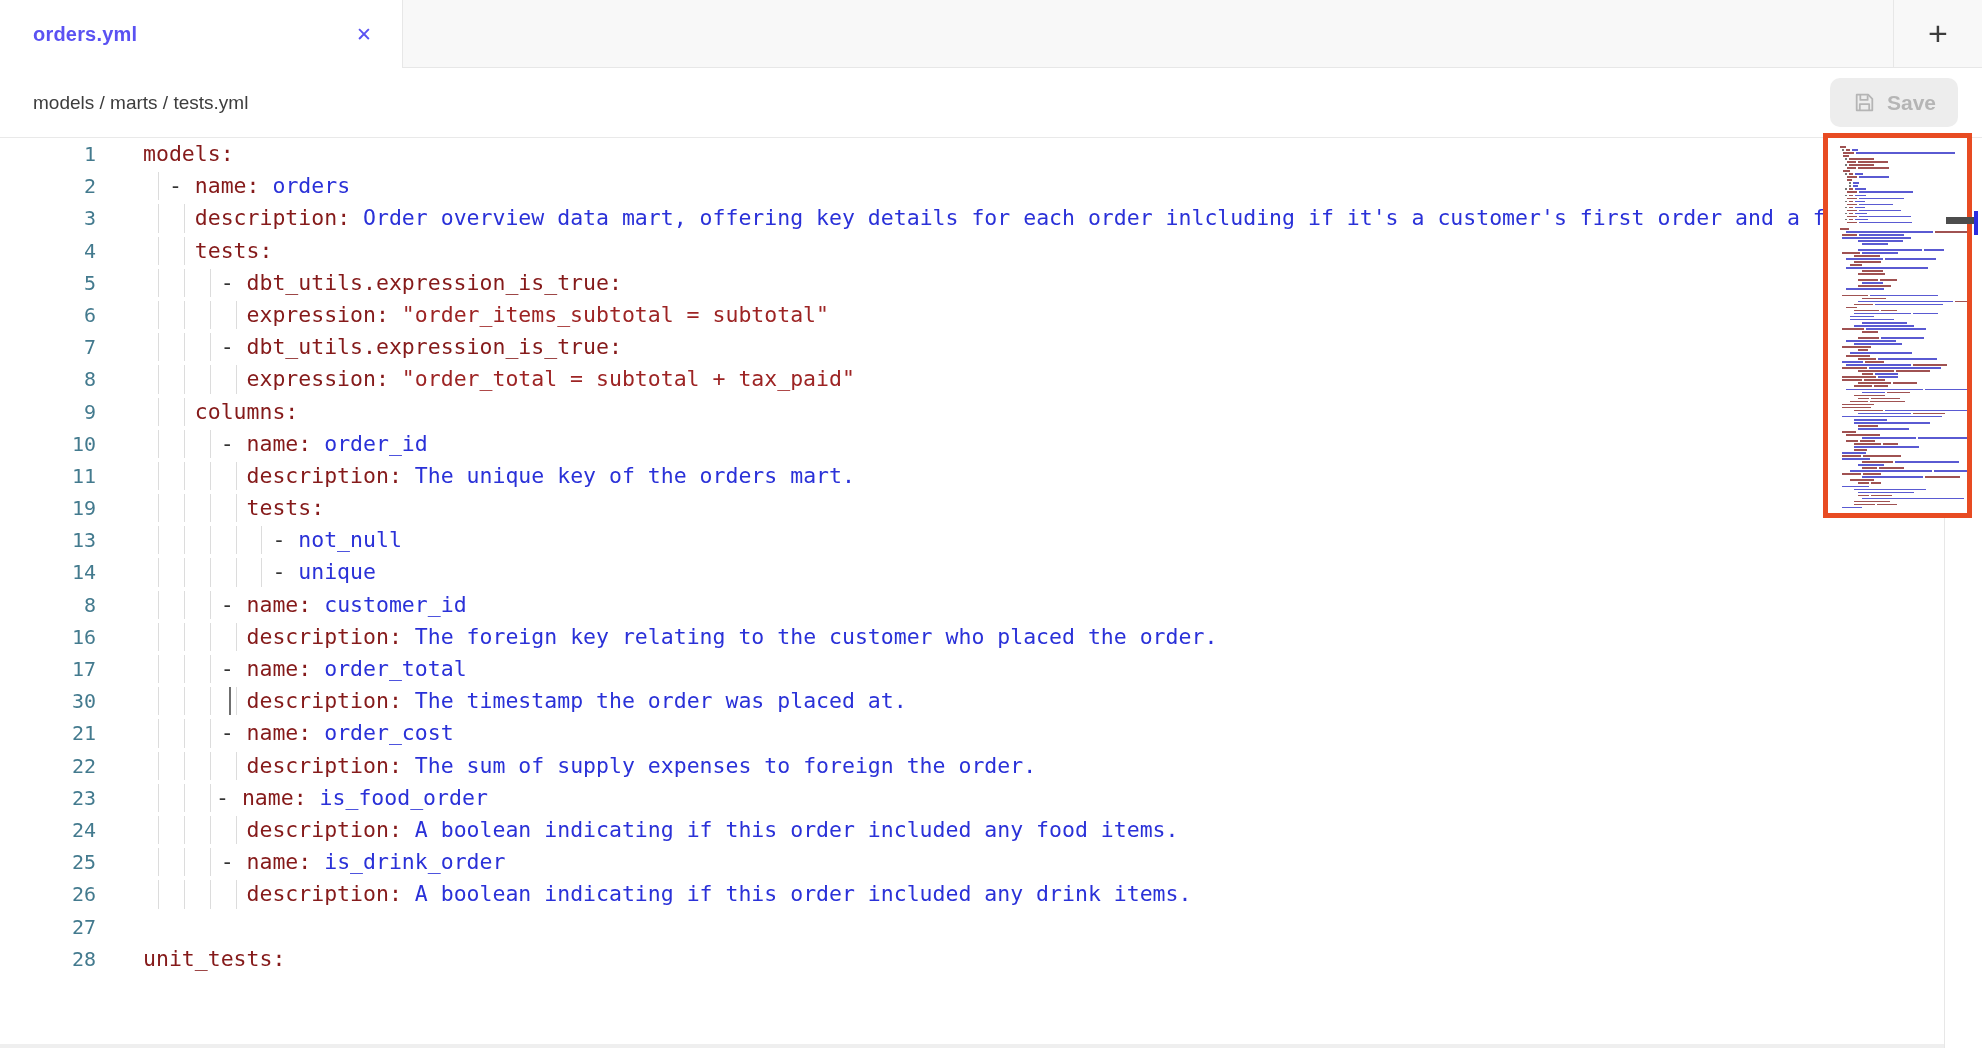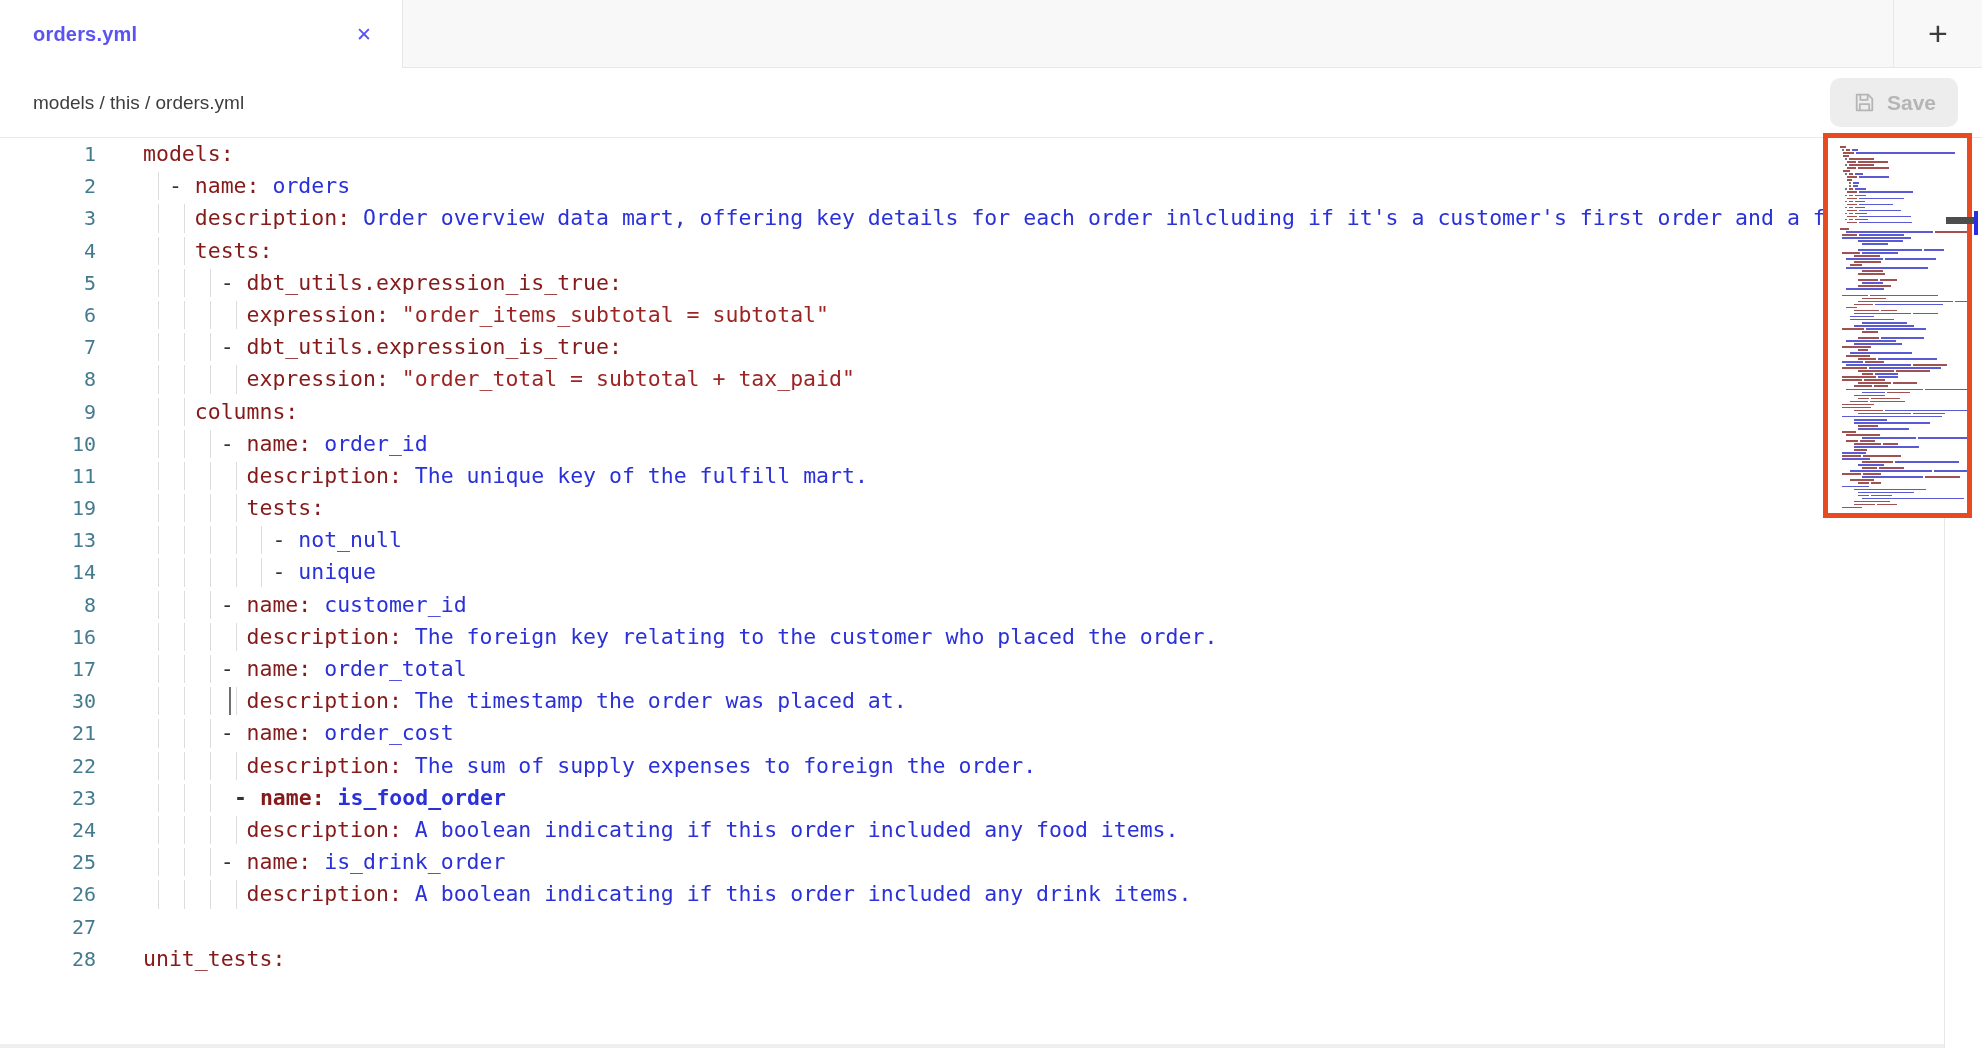--- a/index.html
+++ b/index.html
@@ -62,21 +62,21 @@
 <div class="tabbar">
   <div class="tab">
     <span class="tab-title">orders.yml</span>
     <span class="tab-close">✕</span>
   </div>
   <div class="tabbar-sep"></div>
   <div class="new-tab">+</div>
 </div>
 
 <div class="crumbrow">
-  <span>models / this / orders.yml</span>
+  <span>models / marts / tests.yml</span>
 </div>
 
 <button class="save-btn">
   <span style="display:flex">
     <svg width="25" height="25" viewBox="0 0 24 24" fill="none" stroke="#b5b5b5" stroke-width="1.7" stroke-linejoin="round">
       <path d="M4.5 4.5 H15.5 L19.5 8.5 V19.5 H4.5 Z"></path>
       <path d="M8 4.5 V9.5 H15 V5"></path>
       <path d="M7.5 19.5 V13.5 H16.5 V19.5"></path>
     </svg>
   </span>
@@ -147,21 +147,21 @@
       <div class="guide" style="left: 183.82px;"></div>
       <div class="guide" style="left: 209.7px;"></div>
       <div class="code" style="left: 220.64px;"><span class="seg-plain">- </span><span class="seg-key">name:</span><span class="seg-val"> order_id</span></div>
     </div>
     <div class="row">
       <div class="ln">11</div>
       <div class="guide" style="left: 157.94px;"></div>
       <div class="guide" style="left: 183.82px;"></div>
       <div class="guide" style="left: 209.7px;"></div>
       <div class="guide" style="left: 235.58px;"></div>
-      <div class="code" style="left: 246.52px;"><span class="seg-key">description:</span><span class="seg-val"> The unique key of the fulfill mart.</span></div>
+      <div class="code" style="left: 246.52px;"><span class="seg-key">description:</span><span class="seg-val"> The unique key of the orders mart.</span></div>
     </div>
     <div class="row">
       <div class="ln">19</div>
       <div class="guide" style="left: 157.94px;"></div>
       <div class="guide" style="left: 183.82px;"></div>
       <div class="guide" style="left: 209.7px;"></div>
       <div class="guide" style="left: 235.58px;"></div>
       <div class="code" style="left: 246.52px;"><span class="seg-key">tests:</span></div>
     </div>
     <div class="row">
@@ -226,21 +226,21 @@
       <div class="guide" style="left: 183.82px;"></div>
       <div class="guide" style="left: 209.7px;"></div>
       <div class="guide" style="left: 235.58px;"></div>
       <div class="code" style="left: 246.52px;"><span class="seg-key">description:</span><span class="seg-val"> The sum of supply expenses to foreign the order.</span></div>
     </div>
     <div class="row">
       <div class="ln">23</div>
       <div class="guide" style="left: 157.94px;"></div>
       <div class="guide" style="left: 183.82px;"></div>
       <div class="guide" style="left: 209.7px;"></div>
-      <div class="code" style="left: 234px; font-weight: bold;"><span class="seg-plain">- </span><span class="seg-key">name:</span><span class="seg-val"> is_food_order</span></div>
+      <div class="code" style="left: 216px;"><span class="seg-plain">- </span><span class="seg-key">name:</span><span class="seg-val"> is_food_order</span></div>
     </div>
     <div class="row">
       <div class="ln">24</div>
       <div class="guide" style="left: 157.94px;"></div>
       <div class="guide" style="left: 183.82px;"></div>
       <div class="guide" style="left: 209.7px;"></div>
       <div class="guide" style="left: 235.58px;"></div>
       <div class="code" style="left: 246.52px;"><span class="seg-key">description:</span><span class="seg-val"> A boolean indicating if this order included any food items.</span></div>
     </div>
     <div class="row">

